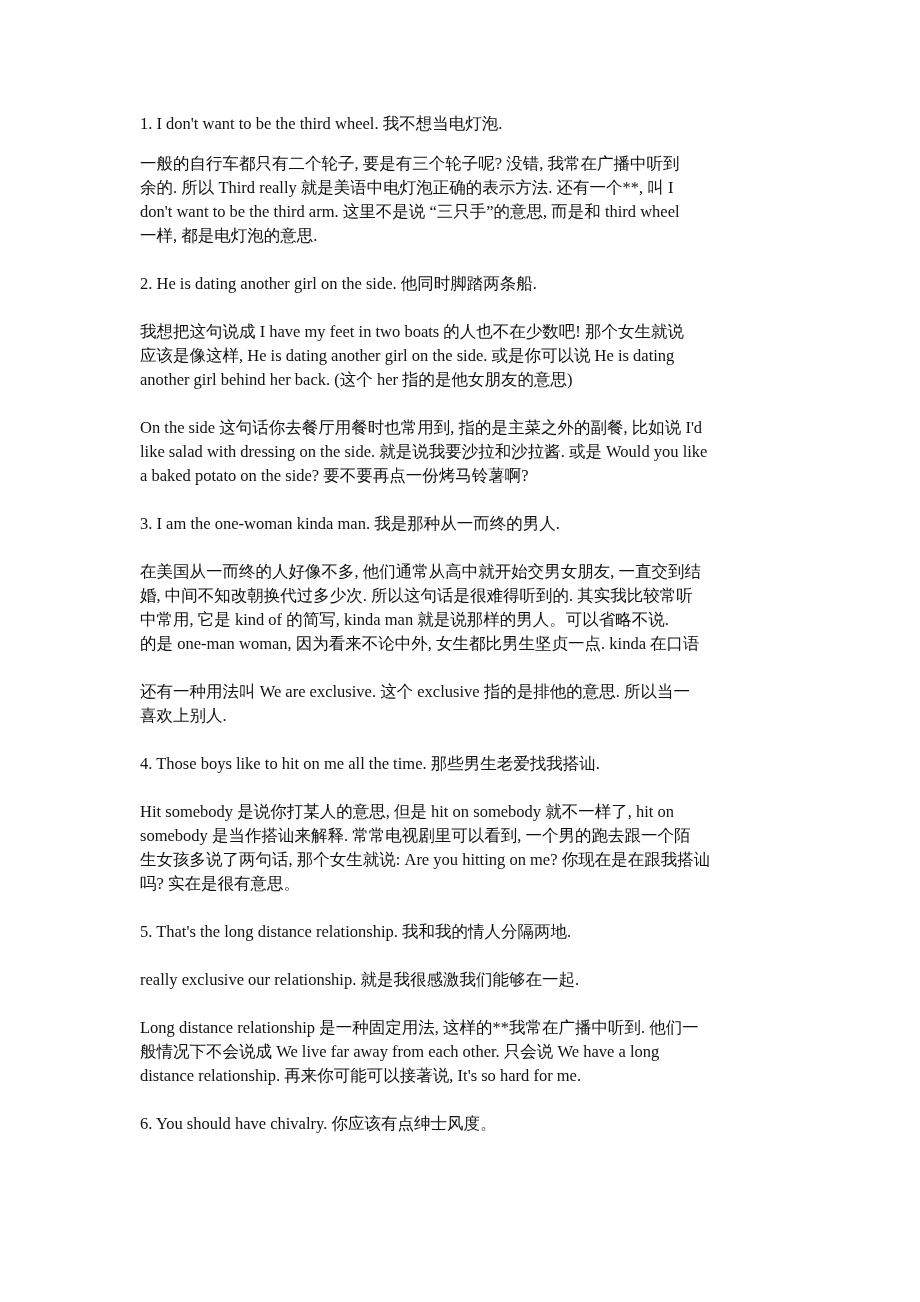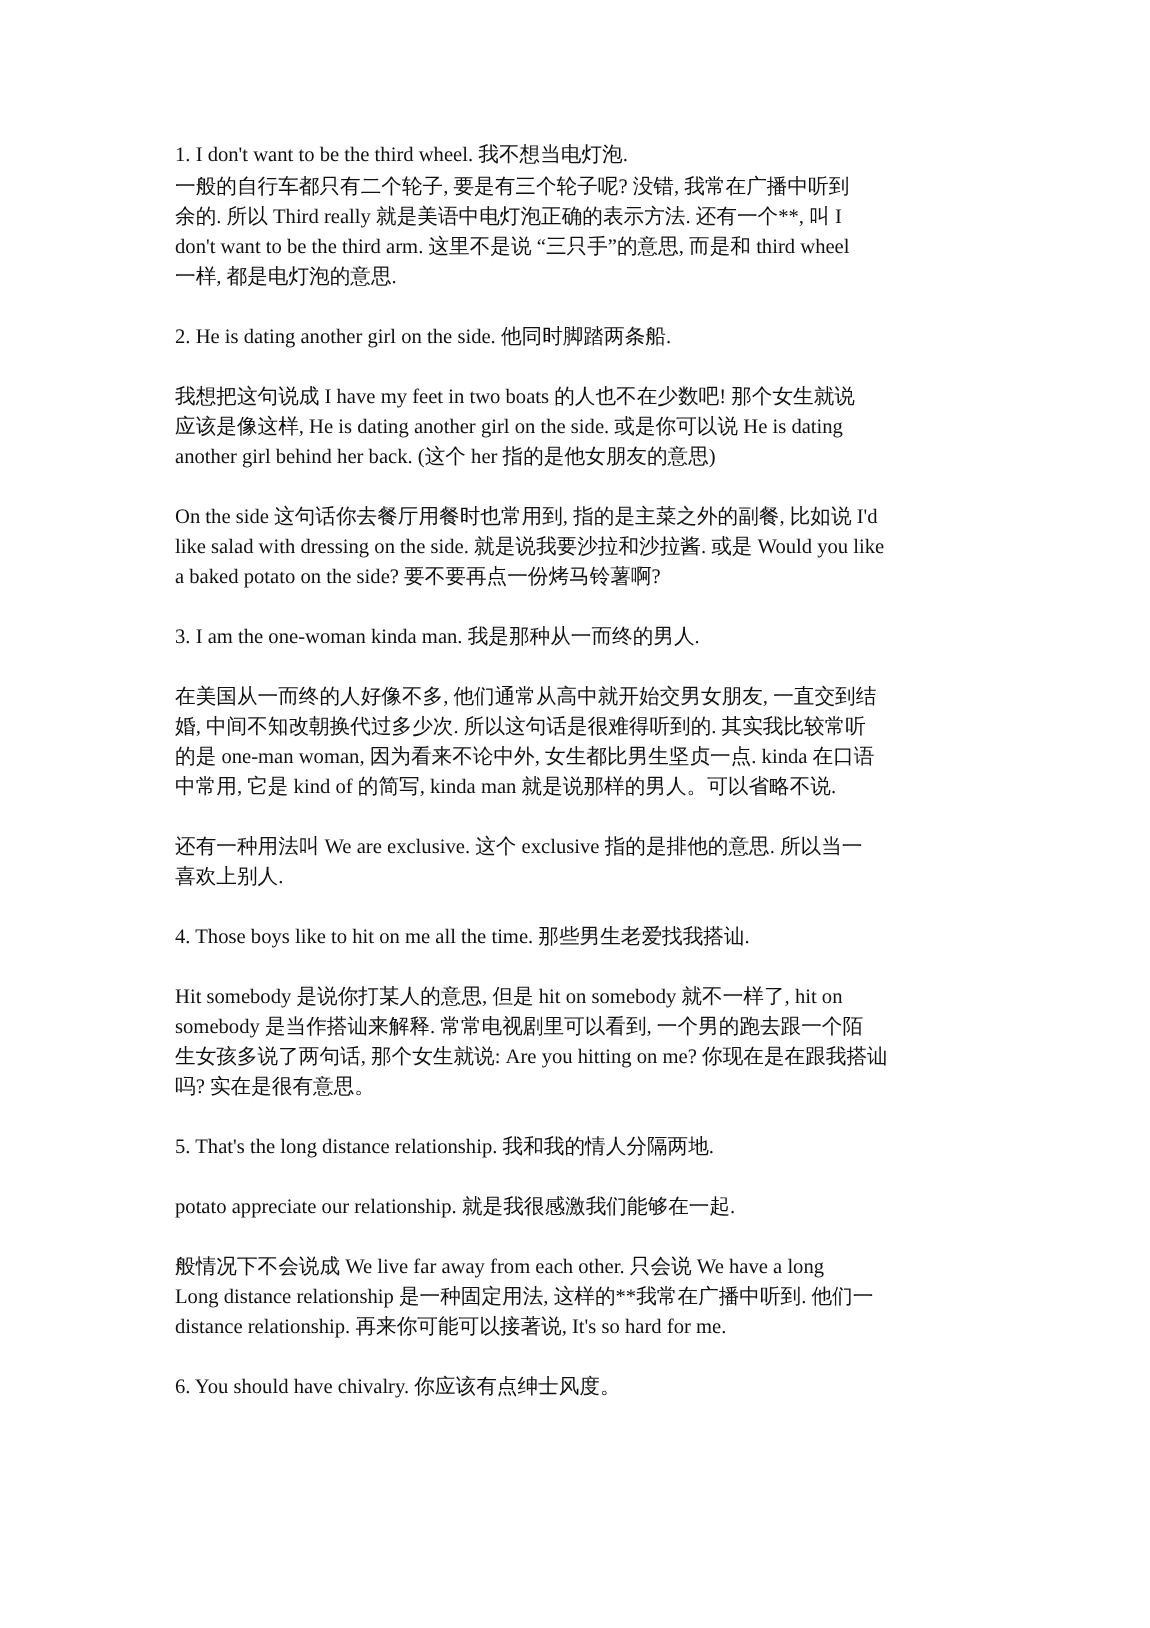--- a/index.html
+++ b/index.html
@@ -22,21 +22,21 @@
       font-size: 16.5px;
       line-height: 24px;
       color: #111111;
     }
     .para {
       margin: 0 0 24px 0;
       white-space: normal;
       word-break: break-all;
     }
     .para.tight {
-      margin-bottom: 1px;
+      margin-bottom: 16px;
     }
     .line {
       display: block;
       height: 24px;
       white-space: nowrap;
     }
   </style>
 </head>
 <body>
 
@@ -65,47 +65,47 @@
     <span class="line">like salad with dressing on the side.  就是说我要沙拉和沙拉酱. 或是  Would you like</span>
     <span class="line">a baked potato on the side?  要不要再点一份烤马铃薯啊?</span>
   </div>
 
   <div class="para">
     <span class="line">3. I am the one-woman kinda man.  我是那种从一而终的男人.</span>
   </div>
   <div class="para">
     <span class="line">在美国从一而终的人好像不多, 他们通常从高中就开始交男女朋友, 一直交到结</span>
     <span class="line">婚, 中间不知改朝换代过多少次. 所以这句话是很难得听到的. 其实我比较常听</span>
+    <span class="line">中常用, 它是  kind of  的简写, kinda man  就是说那样的男人。可以省略不说.</span>
     <span class="line">的是  one-man woman, 因为看来不论中外, 女生都比男生坚贞一点. kinda 在口语</span>
-    <span class="line">中常用, 它是  kind of  的简写, kinda man  就是说那样的男人。可以省略不说.</span>
   </div>
   <div class="para">
     <span class="line">还有一种用法叫  We are exclusive.  这个  exclusive  指的是排他的意思. 所以当一</span>
     <span class="line">喜欢上别人.</span>
   </div>
 
   <div class="para">
     <span class="line">4. Those boys like to hit on me all the time.  那些男生老爱找我搭讪.</span>
   </div>
   <div class="para">
     <span class="line">Hit somebody  是说你打某人的意思, 但是  hit on somebody  就不一样了, hit on</span>
     <span class="line">somebody  是当作搭讪来解释. 常常电视剧里可以看到, 一个男的跑去跟一个陌</span>
     <span class="line">生女孩多说了两句话, 那个女生就说: Are you hitting on me?  你现在是在跟我搭讪</span>
     <span class="line">吗? 实在是很有意思。</span>
   </div>
 
   <div class="para">
     <span class="line">5. That's the long distance relationship.  我和我的情人分隔两地.</span>
   </div>
   <div class="para">
-    <span class="line">potato appreciate our relationship.  就是我很感激我们能够在一起.</span>
+    <span class="line">really exclusive our relationship.  就是我很感激我们能够在一起.</span>
   </div>
   <div class="para">
+    <span class="line">Long distance relationship 是一种固定用法, 这样的**我常在广播中听到. 他们一</span>
     <span class="line">般情况下不会说成  We live far away from each other.  只会说  We have a long</span>
-    <span class="line">Long distance relationship 是一种固定用法, 这样的**我常在广播中听到. 他们一</span>
     <span class="line">distance relationship.  再来你可能可以接著说, It's so hard for me.</span>
   </div>
 
   <div class="para">
     <span class="line">6. You should have chivalry.  你应该有点绅士风度。</span>
   </div>
 
 </div>
 
 </body></html>

